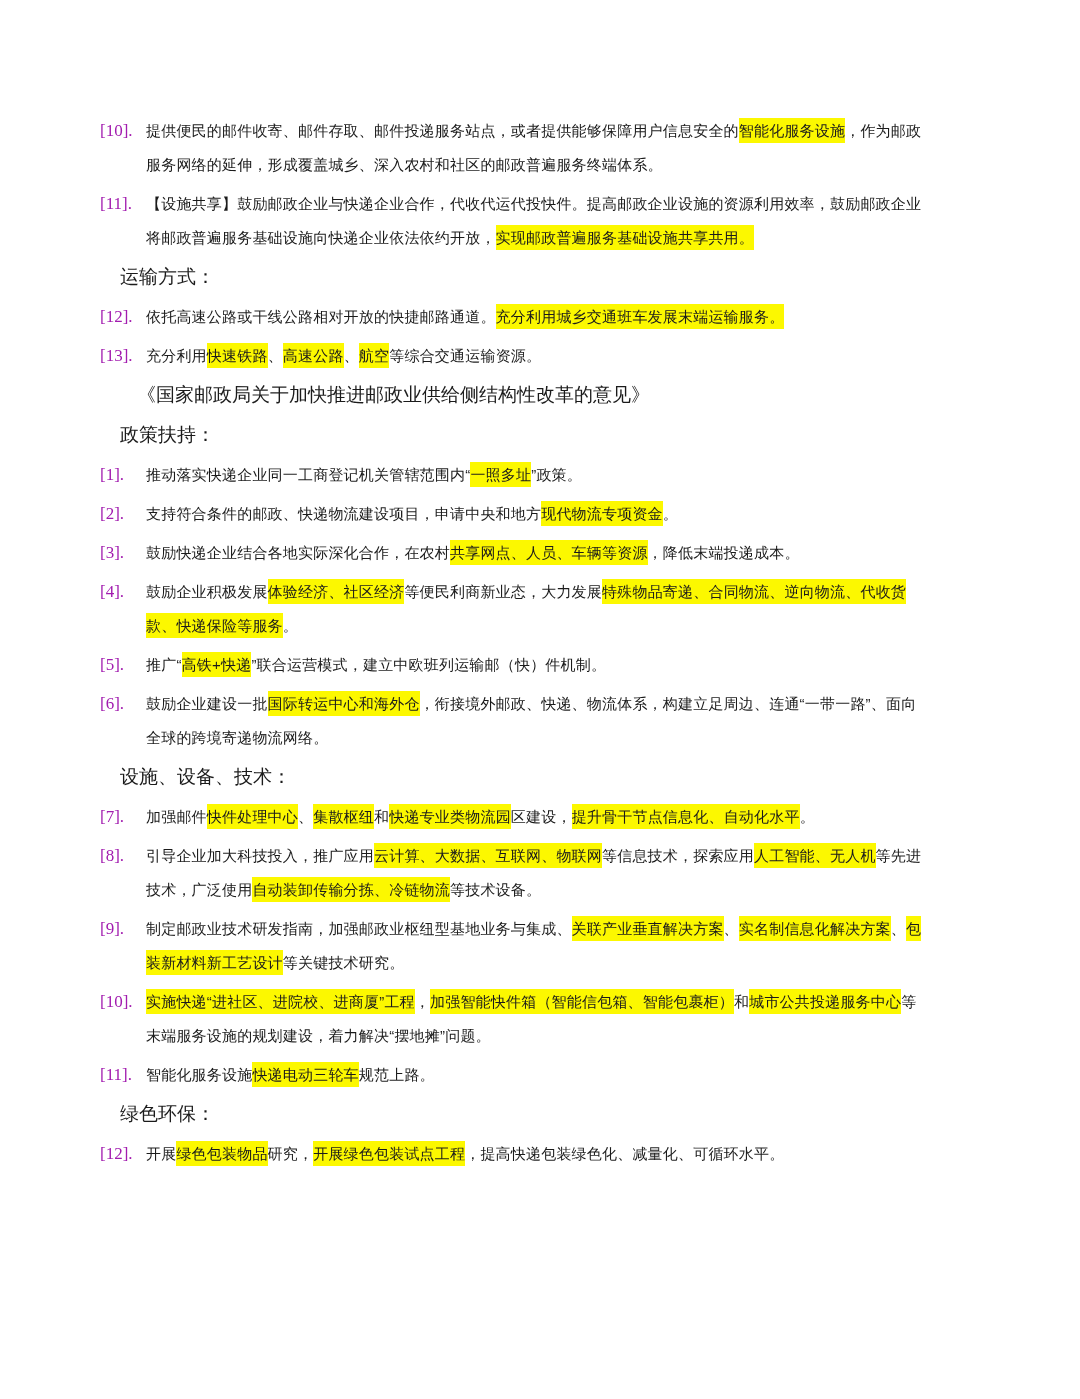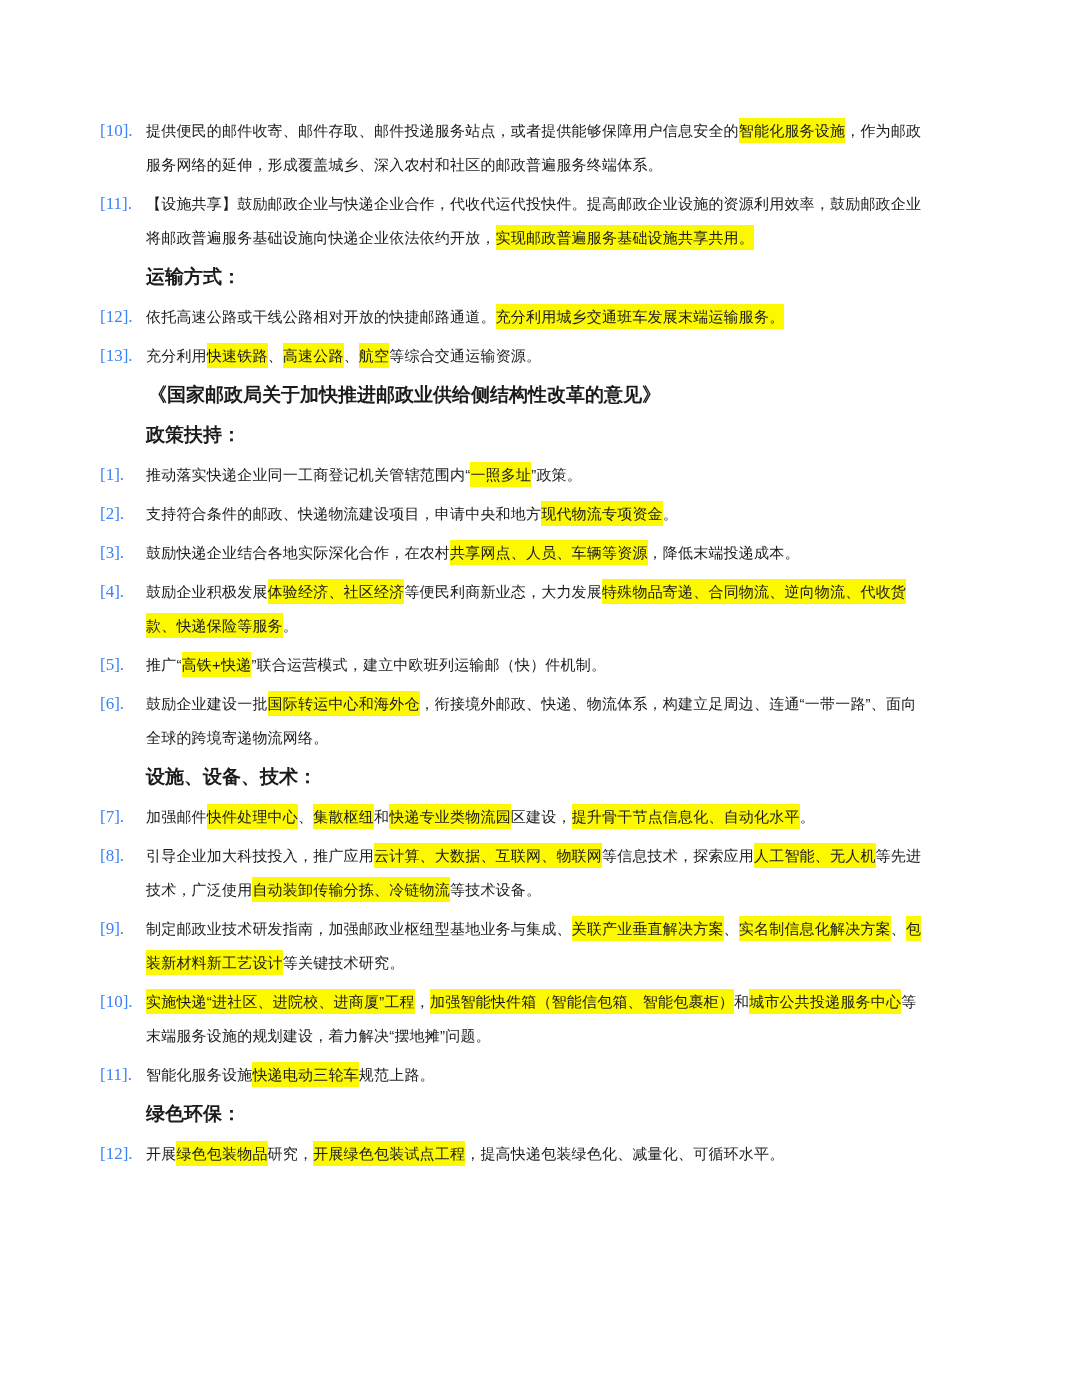--- a/index.html
+++ b/index.html
@@ -20,45 +20,45 @@
   .item {
     display: flex;
     align-items: flex-start;
     margin: 0 0 5px 0;
   }
   .num {
     flex: 0 0 46px;
     font-family: "Liberation Serif", "DejaVu Serif", serif;
     font-size: 17px;
     line-height: 34px;
-    color: #3b82f6;
+    color: #a21caf;
   }
   .text {
     flex: 1;
     margin: 0;
     font-size: 15px;
     line-height: 34px;
     letter-spacing: 0.2px;
   }
   .seg { -webkit-box-decoration-break: clone; box-decoration-break: clone; }
   .hl {
     background: #fcf800;
     padding: 4px 0;
   }
   .heading {
-    margin: 3px 0 6px 46px;
+    margin: 3px 0 6px 20px;
     font-size: 19px;
-    font-weight: bold;
+    font-weight: normal;
     line-height: 34px;
   }
   .doc-title {
-    margin: 3px 0 6px 48px;
+    margin: 3px 0 6px 37px;
     font-size: 19px;
     line-height: 34px;
-    font-weight: 700;
+    font-weight: 400;
   }
 </style>
 </head>
 <body>
 
 <div class="doc">
   <div>
       <div class="item">
         <span class="num">[10].</span>
         <p class="text"><span class="seg">提供便民的邮件收寄、邮件存取、邮件投递服务站点，或者提供能够保障用户信息安全的</span><span class="seg hl">智能化服务设施</span><span class="seg">，作为邮政服务网络的延伸，形成覆盖城乡、深入农村和社区的邮政普遍服务终端体系。</span></p>

